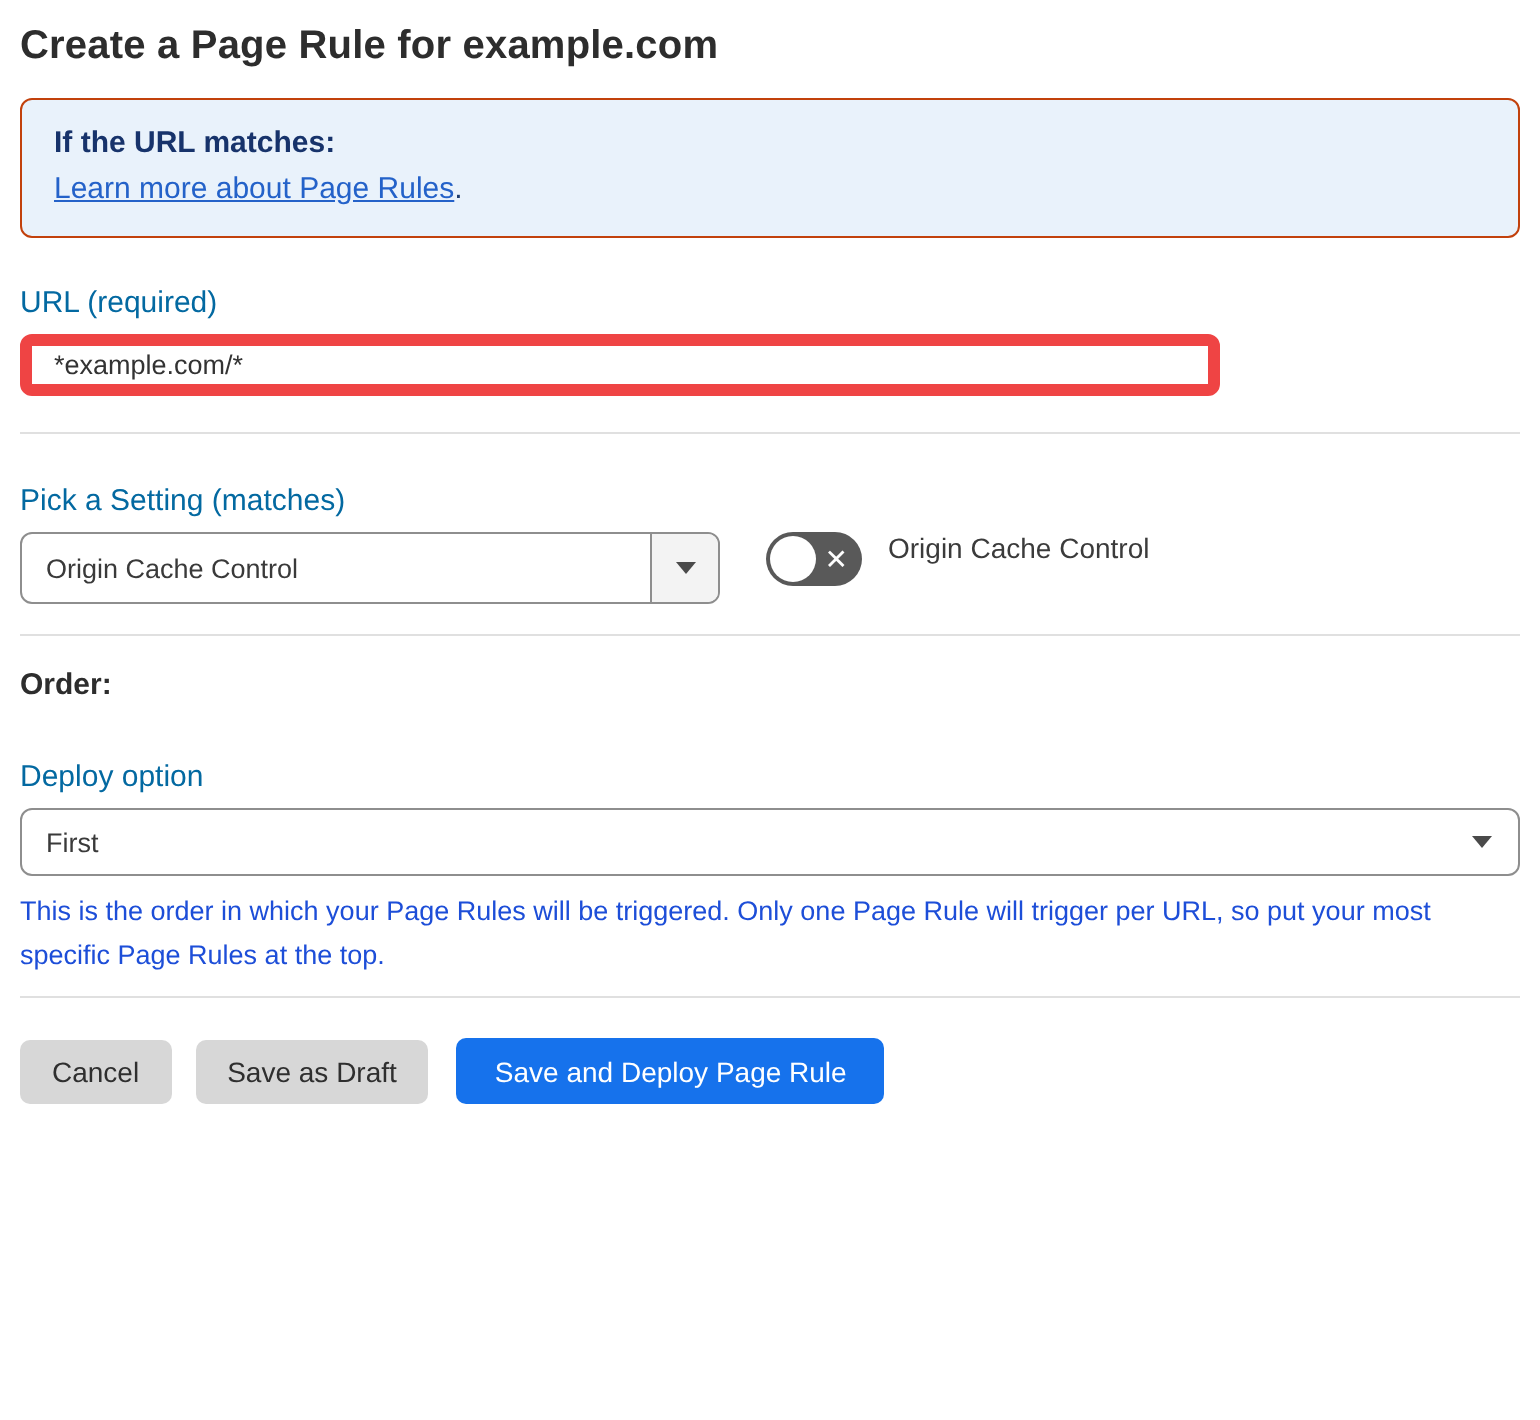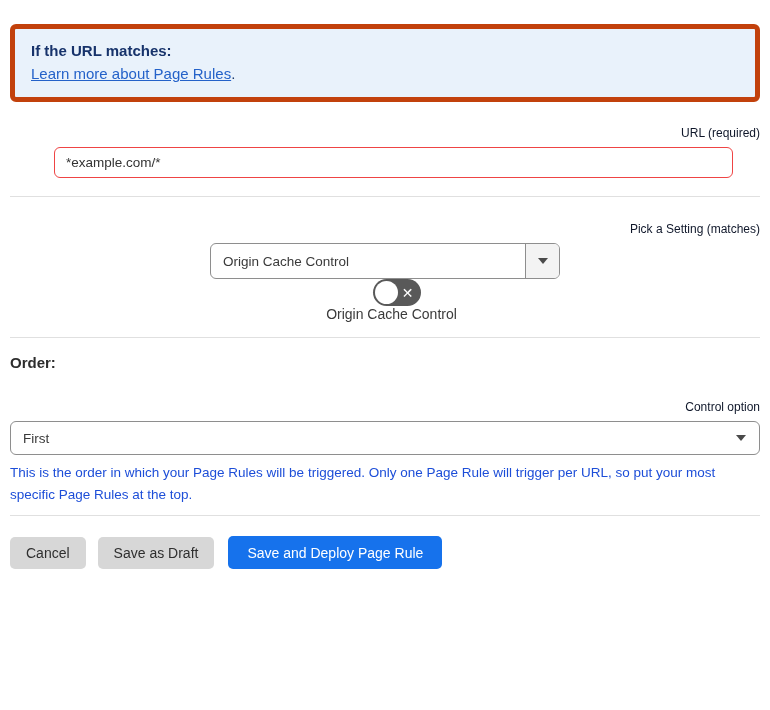--- a/index.html
+++ b/index.html
@@ -17,57 +17,55 @@
     font-size: 20px;
     font-weight: bold;
     color: #2d2d2d;
     letter-spacing: 0.1px;
     margin-top: 2px;
   }
 
   .info-box {
     margin-top: 14px;
     background: #e9f2fb;
-    border: 5px solid #c2410c;
+    border: 1px solid #c2410c;
     border-radius: 6px;
     padding: 10px 16px 12px 16px;
     color: #1d3c6e;
     font-size: 15px;
     line-height: 23px;
   }
   .info-box .info-heading { font-weight: bold; color: #17336b; }
   .info-box .info-body { max-width: 700px; }
   .info-box a.info-link {
     color: #2462c9;
     text-decoration: underline;
     cursor: pointer;
   }
 
   .field-label {
-    font-size: 12px;
-    color: #0f172a;
+    font-size: 15px;
+    color: #0369a1;
     display: block;
-    text-align: right;
   }
 
   .url-label { margin-top: 24px; }
 
   .text-input {
     margin-top: 7px;
-    width: 679px;
+    width: 600px;
     height: 31px;
-    border: 1px solid #ef4444;
+    border: 6px solid #ef4444;
     border-radius: 6px;
     padding: 0 11px;
     font-family: "Liberation Sans", sans-serif;
     font-size: 13.5px;
     color: #333333;
     background: #ffffff;
     display: block;
-    margin-left: 44px;
   }
 
   .hint-text {
     margin-top: 8px;
     font-size: 13px;
     color: #474747;
   }
 
   .divider {
     border: none;
@@ -80,22 +78,20 @@
     font-weight: bold;
     color: #2d2d2d;
     margin-top: 19px;
   }
 
   .pick-label { margin-top: 25px; }
 
   .setting-row {
     margin-top: 7px;
     display: flex;
-    align-items: center;
-    flex-direction: column;
   }
 
   .select {
     display: flex;
     align-items: center;
     border: 1px solid #8e8e8e;
     border-radius: 6px;
     background: #ffffff;
     height: 36px;
     cursor: pointer;
@@ -203,20 +199,21 @@
     color: #ffffff;
     padding: 8.5px 19px;
     margin-left: 14px !important;
   }
 </style>
 </head>
 <body>
 
 <div class="page">
 
+  <h1 class="page-title">Create a Page Rule for example.com</h1>
 
   <div class="info-box">
     <div class="info-heading">If the URL matches:</div>
     <div class="info-link-line"><a class="info-link">Learn more about Page Rules</a><span>.</span></div>
   </div>
 
   <label class="field-label url-label">URL (required)</label>
   <input class="text-input" type="text" value="*example.com/*" style="">
 
   <hr class="divider">
@@ -236,21 +233,21 @@
       <span class="toggle-x">✕</span>
     </div>
     <span class="toggle-text">Origin Cache Control</span>
   </div>
 
 
   <hr class="divider order-divider">
 
   <div class="section-heading order-heading">Order:</div>
 
-  <label class="field-label order-label">Control option</label>
+  <label class="field-label order-label">Deploy option</label>
 
   <div class="select order-select">
     <span class="select-value">First</span>
     <span class="select-plain-arrow">
       <span class="caret-down"></span>
     </span>
   </div>
 
   <div class="order-help">This is the order in which your Page Rules will be triggered. Only one Page Rule will trigger per URL, so put your most specific Page Rules at the top.</div>
 

